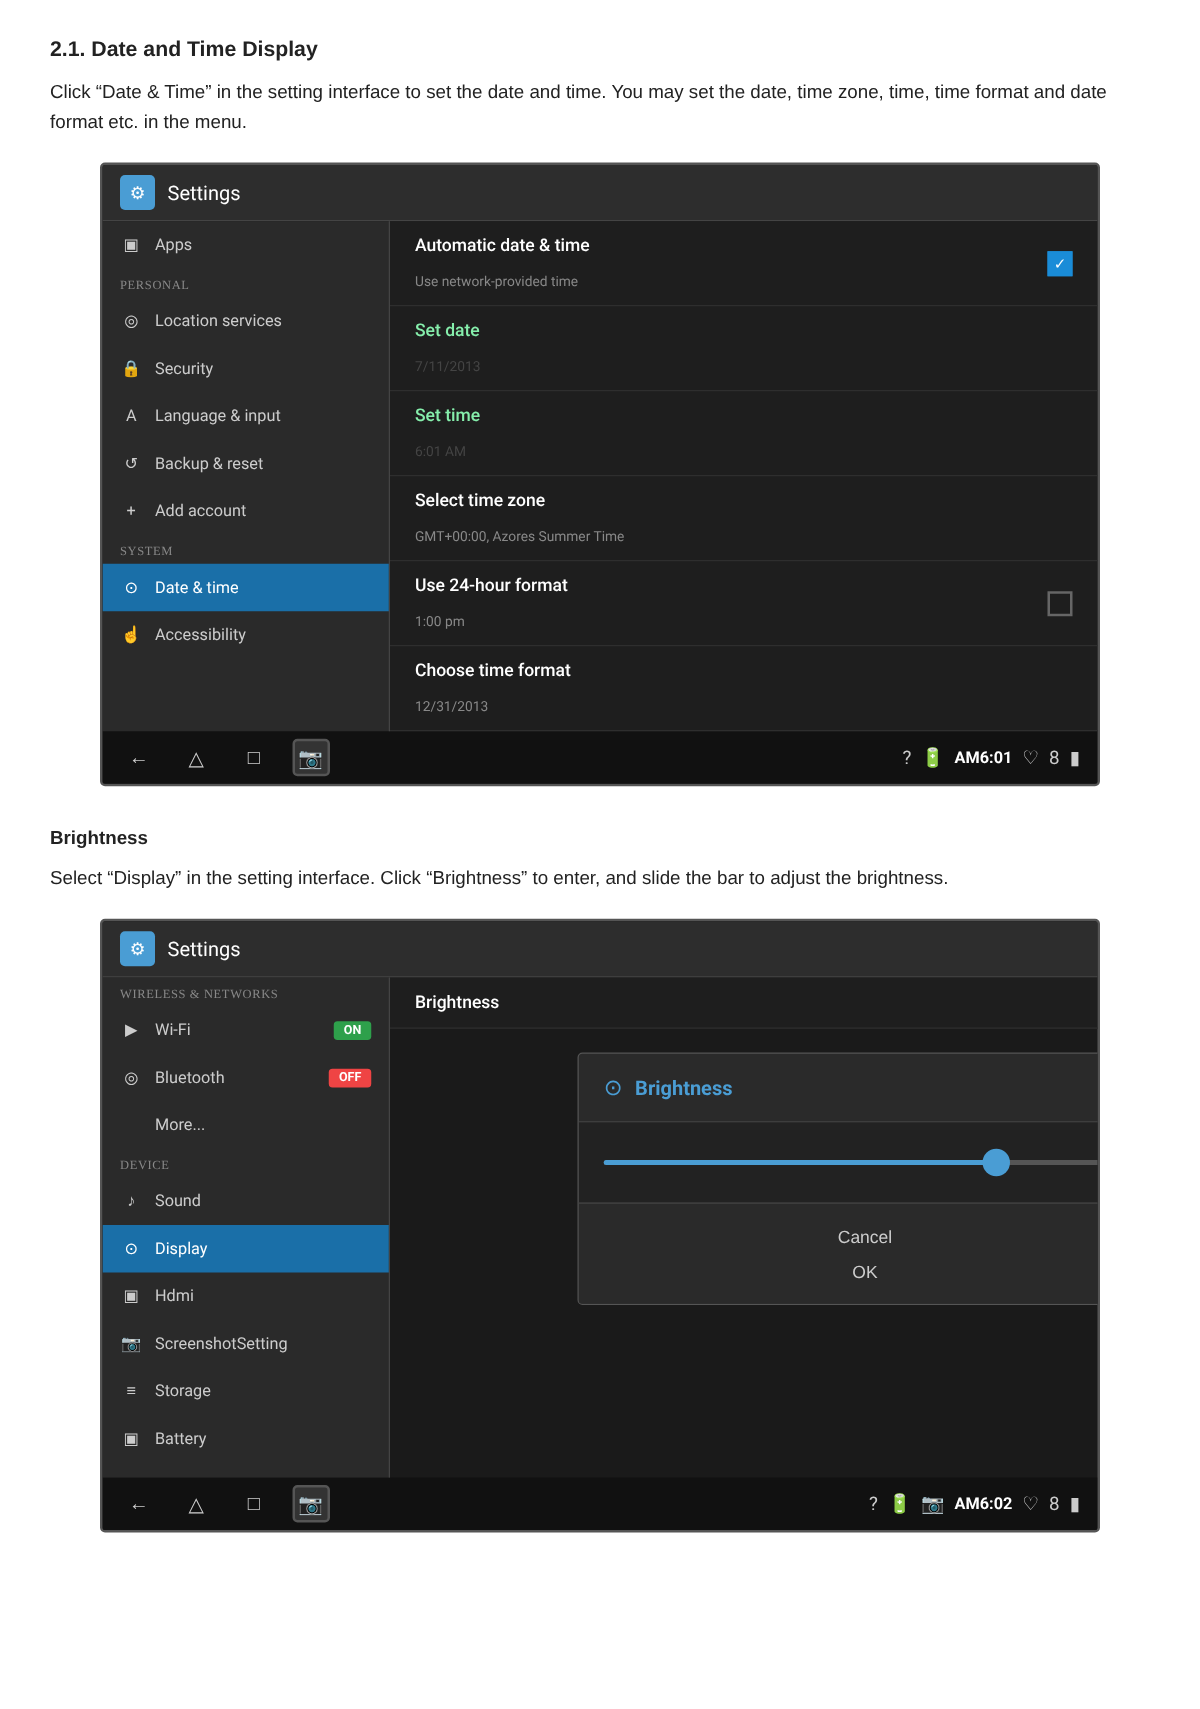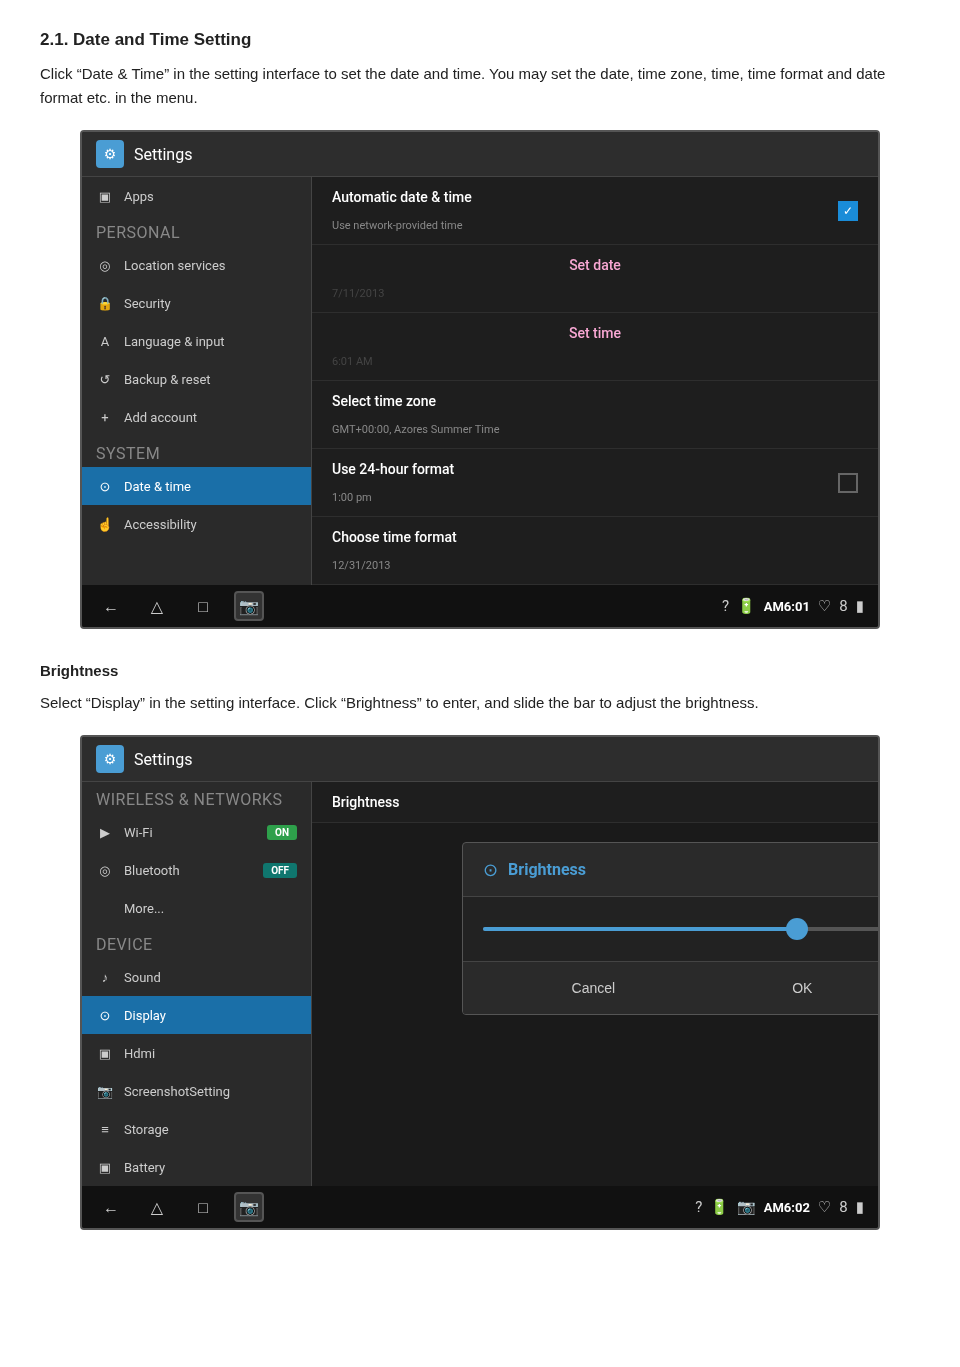--- a/index.html
+++ b/index.html
@@ -58,24 +58,25 @@
 
     
     .settings-sidebar {
       width: 230px;
       background: #2a2a2a;
       border-right: 1px solid #444;
       flex-shrink: 0;
     }
     .sidebar-section-label {
       color: #888;
-      font-size: 16px;
+      font-size: 10px;
       padding: 8px 14px 4px 14px;
       letter-spacing: 0.5px;
       text-transform: uppercase;
+      font-family: Liberation Serif, serif;
     }
     .sidebar-item {
       display: flex;
       align-items: center;
       gap: 10px;
       padding: 10px 14px;
       color: #ccc;
       font-size: 13px;
       cursor: pointer;
     }
@@ -104,21 +105,21 @@
     .settings-row-title {
       color: #fff;
       font-size: 14px;
       font-weight: 500;
     }
     .settings-row-sub {
       color: #888;
       font-size: 11px;
       margin-top: 14px;
     }
-    .settings-row-disabled .settings-row-title { color: #f9a8d4; text-align: center; }
+    .settings-row-disabled .settings-row-title { color: #86efac; }
     .settings-row-disabled .settings-row-sub { color: #444; }
     .row-with-check {
       display: flex;
       align-items: center;
       justify-content: space-between;
     }
     .check-box {
       width: 20px; height: 20px;
       border: 2px solid #1a8cd8;
       background: #1a8cd8;
@@ -204,41 +205,42 @@
       top: 50%;
       left: 75%;
       transform: translate(-50%, -50%);
     }
     .brightness-dialog-buttons {
       display: flex;
       justify-content: space-around;
       padding: 12px 20px;
       background: #2a2a2a;
       border-top: 1px solid #444;
+      flex-direction: column;
     }
     .dialog-btn {
       color: #ccc;
       font-size: 14px;
       padding: 6px 30px;
       cursor: pointer;
       background: transparent;
       border: none;
     }
 
     
     .wifi-on-badge {
       background: #2ea04b;
       color: #fff;
       font-size: 10px;
       font-weight: bold;
       padding: 2px 8px;
       border-radius: 3px;
     }
     .wifi-on-badge.blue {
-      background: #0f766e;
+      background: #ef4444;
     }
 
     .sidebar-item-row {
       display: flex;
       align-items: center;
       justify-content: space-between;
       width: 100%;
       gap: 12px;
     }
 
@@ -246,21 +248,21 @@
       position: relative;
       flex: 1;
     }
   </style>
 </head>
 <body>
 
 <div class="section">
   <h2>
     <span>2.1.</span>
-    <span>Date and Time Setting</span>
+    <span>Date and Time Display</span>
   </h2>
   <p>Click “Date &amp; Time” in the setting interface to set the date and time. You may set the date, time zone, time, time format and date format etc. in the menu.</p>
 
   <div class="android-screen">
 
     <div class="settings-header">
       <div class="settings-header-icon">
         <span>⚙</span>
       </div>
       <span class="settings-header-title">Settings</span>

